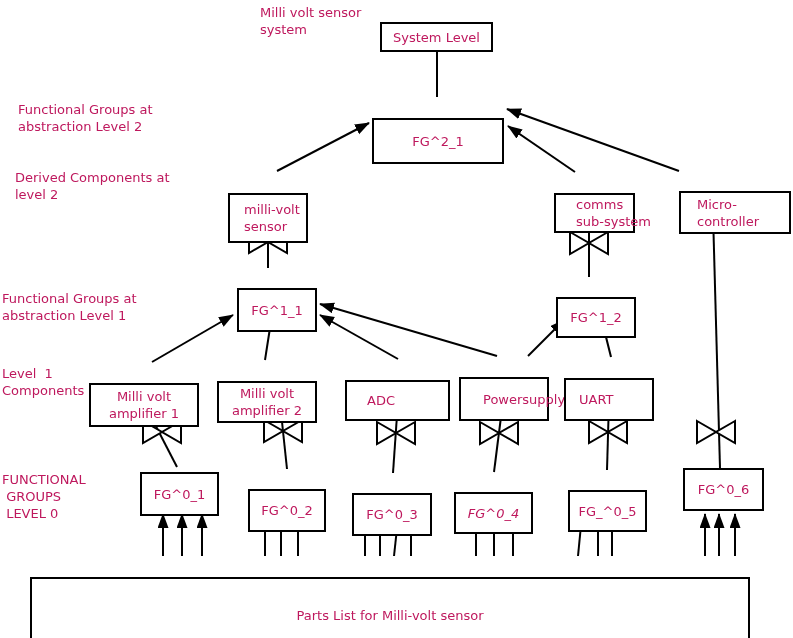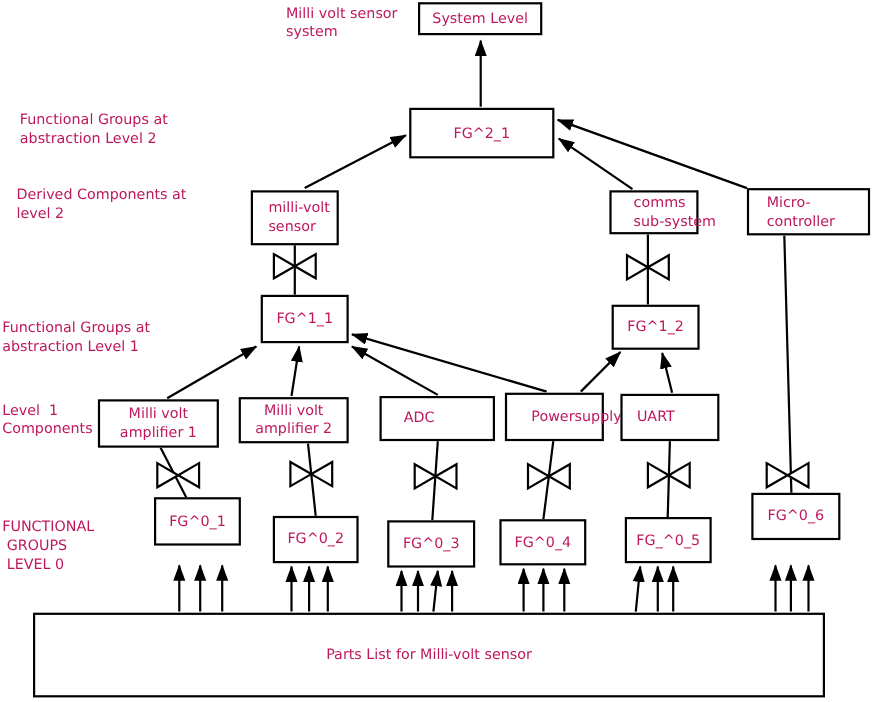--- a/index.html
+++ b/index.html
@@ -4,21 +4,21 @@
 <style>
   html,body { margin:0; padding:0; background:#ffffff; }
   #canvas {
     position:relative; width:793px; height:638px; background:#ffffff;
     font-family:"DejaVu Sans", "Liberation Sans", sans-serif;
     color:#be185d; overflow:hidden;
   }
   .box {
     position:absolute; box-sizing:border-box; border:2px solid #000; background:#fff;
     display:flex; align-items:center; justify-content:center;
-    font-size:13px; line-height:17px; white-space:pre; text-align:center;
+    font-size:13px; line-height:17px; white-space:pre; text-align:center;margin-top:20px;
   }
   .box.leftal { justify-content:flex-start; text-align:left; }
   .lbl {
     position:absolute; font-size:13px; line-height:17px; white-space:pre;
   }
   svg.layer { position:absolute; left:0; top:0; pointer-events:none; }
 </style>
 </head>
 <body>
 
@@ -125,18 +125,18 @@
   <div class="box" style="left:89px;  top:363px; width:110px; height:44px;">Milli volt
 amplifier 1</div>
   <div class="box" style="left:217px; top:361px; width:100px; height:42px;">Milli volt
 amplifier 2</div>
   <div class="box leftal" style="left:345px; top:360px; width:105px; height:41px; padding-left:20px;">ADC</div>
   <div class="box leftal" style="left:459px; top:357px; width:90px;  height:44px; padding-left:22px;">Powersupply</div>
   <div class="box leftal" style="left:564px; top:358px; width:90px;  height:43px; padding-left:13px;">UART</div>
   <div class="box" style="left:140px; top:452px; width:79px; height:44px;">FG^0_1</div>
   <div class="box" style="left:248px; top:469px; width:78px; height:43px;">FG^0_2</div>
   <div class="box" style="left:352px; top:473px; width:80px; height:43px;">FG^0_3</div>
-  <div class="box" style="left:454px; top:472px; width:79px; height:42px;">FG^0_4</div>
+  <div class="box" style="left:454px; top:472px; width:79px; height:42px;font-style:italic;">FG^0_4</div>
   <div class="box" style="left:568px; top:470px; width:79px; height:42px;">FG_^0_5</div>
   <div class="box" style="left:683px; top:448px; width:81px; height:43px;">FG^0_6</div>
   <div class="box" style="left:30px;  top:557px; width:720px; height:77px;">Parts List for Milli-volt sensor</div>
 
 </div>
 
 </body></html>

